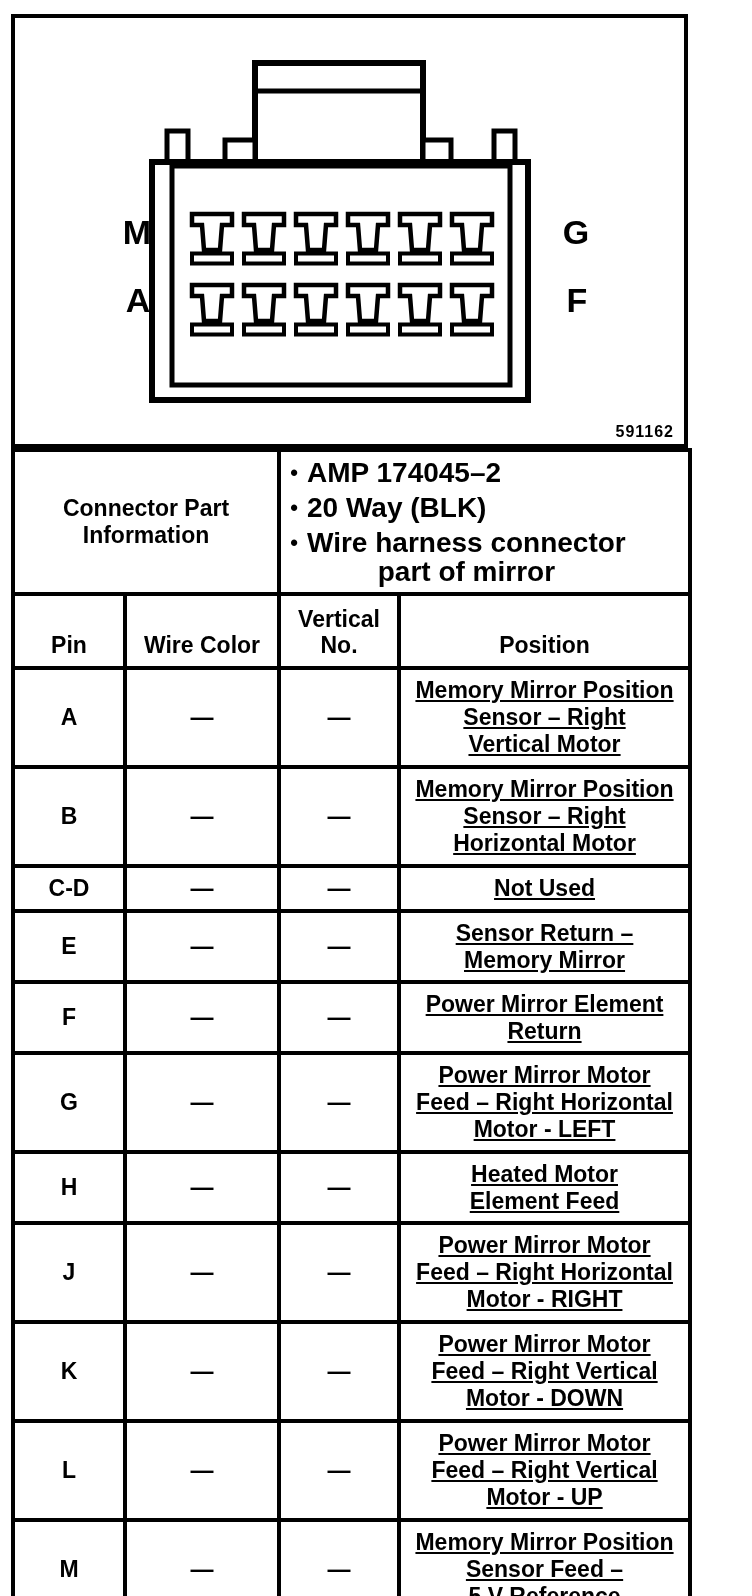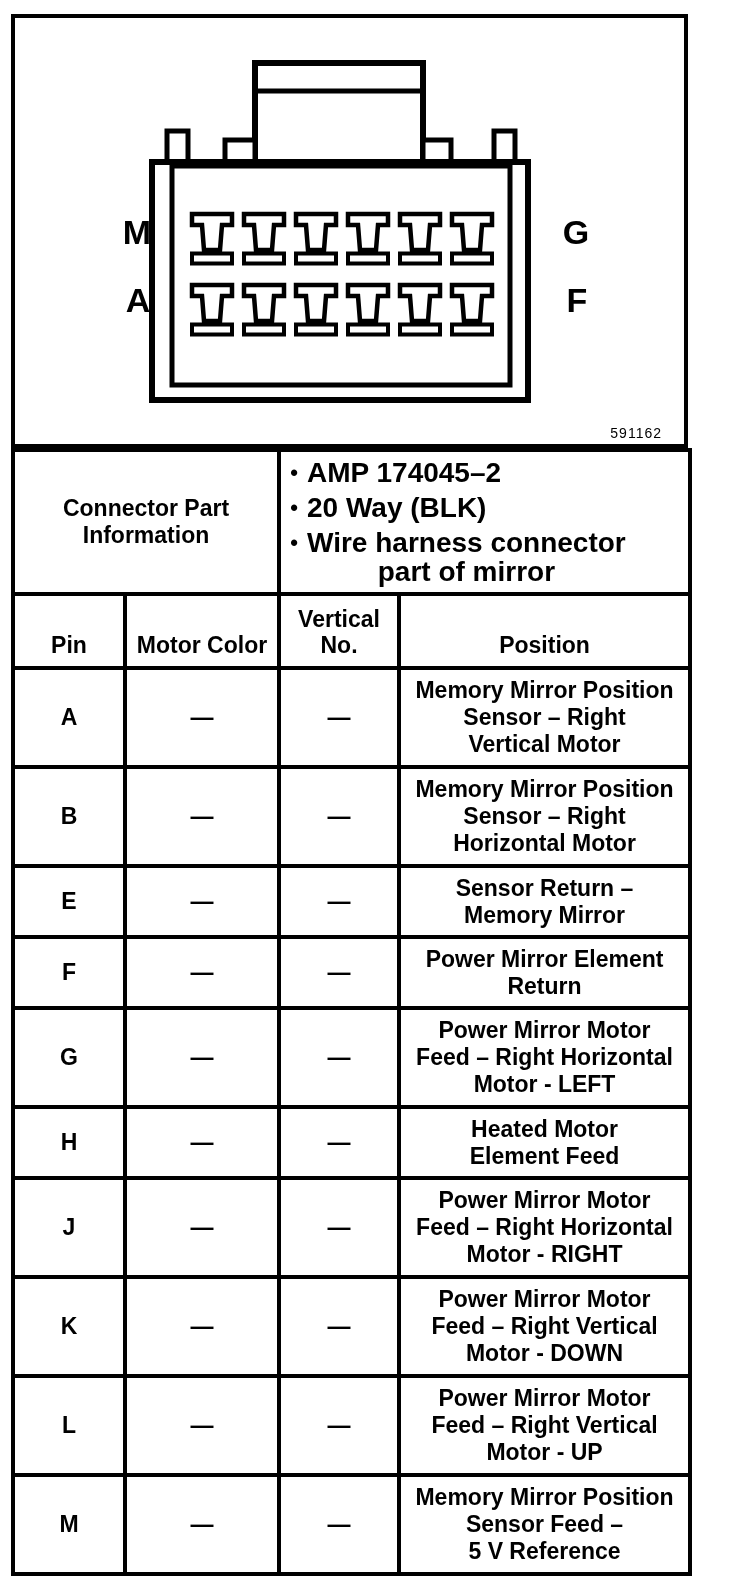--- a/index.html
+++ b/index.html
@@ -14,23 +14,23 @@
   }
   
   .figure-box{
     position:absolute;left:11px;top:14px;
     width:669px;height:426px;
     border:4px solid #000;
     background:#fff;
   }
   .figure-box svg{display:block;}
   .fig-num{
-    position:absolute;right:22px;bottom:3px;
-    font-size:14px;letter-spacing:1px;
-    font-weight:400;
+    position:absolute;right:10px;bottom:3px;
+    font-size:16px;letter-spacing:1px;
+    font-weight:700;
   }
   
   table.pin-table{
     position:absolute;left:11px;top:448px;
     width:677px;
     border-collapse:collapse;
     table-layout:fixed;
     background:#fff;
   }
   table.pin-table td{
@@ -64,20 +64,21 @@
     white-space:pre-line;
     line-height:26px;
   }
   td.function-cell{
     text-align:left;
     padding-left:9px;
     padding-right:4px;
     white-space:pre-line;
     font-size:22px;
     line-height:27px;
+    text-decoration:underline;
   }
   tr.lines-1 td{height:41px;}
   tr.lines-2 td{height:67px;}
   tr.lines-3 td{height:95px;}
 </style>
 </head>
 <body>
 
 <div class="page">
 
@@ -155,41 +156,47 @@
               <div class="bullet-item">
                 <span class="bullet-dot">•</span>
                 <span class="bullet-text">Wire harness connector
 part of mirror</span>
               </div>
             </div>
         </td>
       </tr>
       <tr class="header-row">
         <td>Pin</td>
-        <td>Motor Color</td>
+        <td>Wire Color</td>
         <td>Vertical
 No.</td>
         <td>Position</td>
       </tr>
     <tr class="lines-3">
       <td class="pin-cell">A</td>
       <td class="wire-color-cell">—</td>
       <td class="circuit-no-cell">—</td>
       <td class="function-cell">Memory Mirror Position
 Sensor – Right
 Vertical Motor</td>
     </tr>
         <tr class="lines-3">
       <td class="pin-cell">B</td>
       <td class="wire-color-cell">—</td>
       <td class="circuit-no-cell">—</td>
       <td class="function-cell">Memory Mirror Position
 Sensor – Right
 Horizontal Motor</td>
     </tr>
+        <tr class="lines-1">
+      <td class="pin-cell">C-D</td>
+      <td class="wire-color-cell">—</td>
+      <td class="circuit-no-cell">—</td>
+      <td class="function-cell">Not Used</td>
+    </tr>
         <tr class="lines-2">
       <td class="pin-cell">E</td>
       <td class="wire-color-cell">—</td>
       <td class="circuit-no-cell">—</td>
       <td class="function-cell">Sensor Return –
 Memory Mirror</td>
     </tr>
         <tr class="lines-2">
       <td class="pin-cell">F</td>
       <td class="wire-color-cell">—</td>

